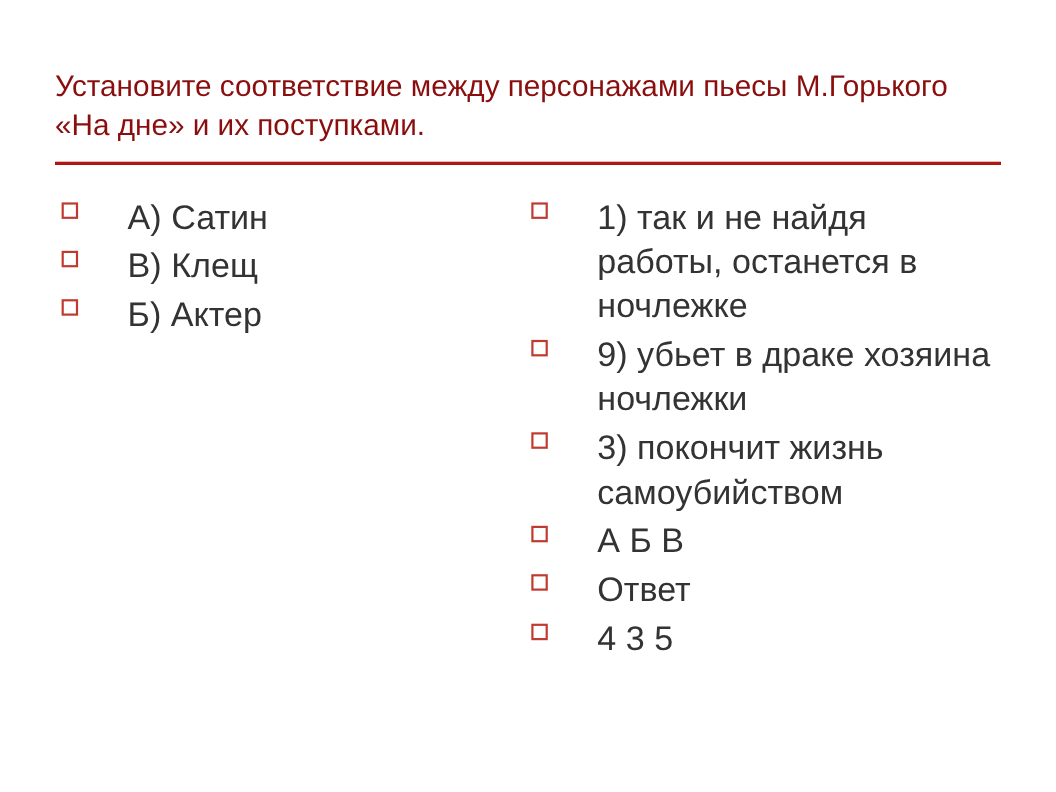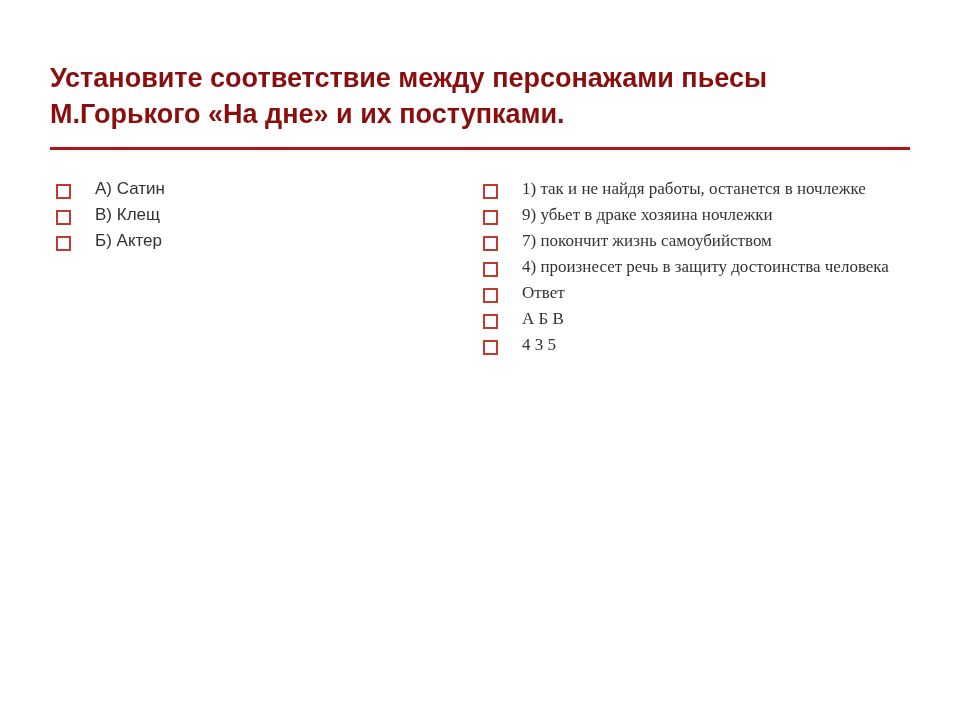--- a/index.html
+++ b/index.html
@@ -15,57 +15,57 @@
       padding: 60px 50px 40px 50px;
       position: relative;
     }
     .title-block {
       margin-bottom: 12px;
     }
     .title {
       font-size: 27px;
       color: #8a0e0e;
       line-height: 1.35;
-      font-weight: 700;
+      font-weight: 400;
     }
     .title-underline {
       height: 3px;
       background: #b01515;
       margin-top: 14px;
       margin-bottom: 28px;
     }
     .columns {
       display: flex;
       gap: 40px;
     }
     .col-left {
       flex: 0 0 45%;
     }
     .col-right {
       flex: 0 0 50%;
-      font-family: Liberation Serif, serif;
     }
     .bullet-item {
       display: flex;
       align-items: flex-start;
       margin-bottom: 4px;
     }
     .bullet-box {
       flex: 0 0 auto;
       width: 15px;
       height: 15px;
       border: 2px solid #c13a2f;
       margin-top: 6px;
       margin-right: 24px;
       margin-left: 6px;
     }
     .bullet-text {
-      font-size: 17px;
+      font-size: 31px;
       color: #333333;
       line-height: 1.3;
+      margin-left: 21px;
     }
   </style>
 </head>
 <body>
 
 <div class="title-block">
   <div class="title">Установите соответствие между персонажами пьесы М.Горького «На дне» и их поступками.</div>
 </div>
 <div class="title-underline"></div>
 
@@ -90,33 +90,29 @@
     <div class="bullet-item">
       <div class="bullet-box"></div>
       <div class="bullet-text">1) так и не  найдя работы, останется в ночлежке</div>
     </div>
     <div class="bullet-item">
       <div class="bullet-box"></div>
       <div class="bullet-text">9) убьет в драке хозяина ночлежки</div>
     </div>
     <div class="bullet-item">
       <div class="bullet-box"></div>
-      <div class="bullet-text">7) покончит жизнь самоубийством</div>
+      <div class="bullet-text">3) покончит жизнь самоубийством</div>
     </div>
     <div class="bullet-item">
       <div class="bullet-box"></div>
-      <div class="bullet-text">4) произнесет речь в защиту достоинства человека</div>
+      <div class="bullet-text">А   Б   В</div>
     </div>
     <div class="bullet-item">
       <div class="bullet-box"></div>
       <div class="bullet-text">Ответ</div>
-    </div>
-    <div class="bullet-item">
-      <div class="bullet-box"></div>
-      <div class="bullet-text">А   Б   В</div>
     </div>
     <div class="bullet-item">
       <div class="bullet-box"></div>
       <div class="bullet-text">4   3   5</div>
     </div>
   </div>
 
 </div>
 
 </body></html>

